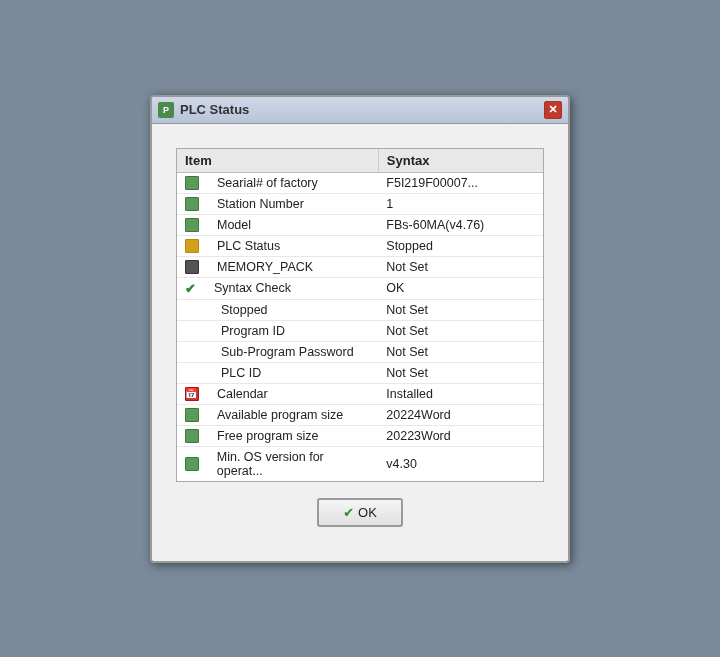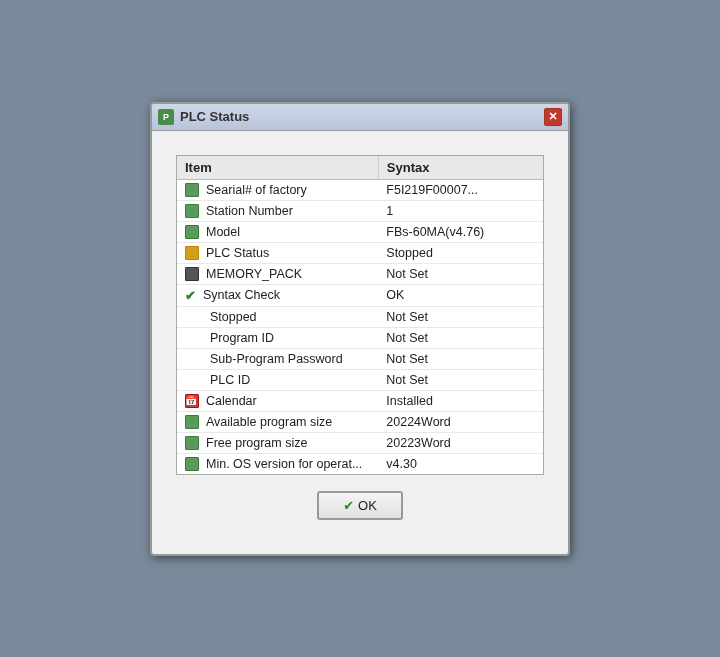--- a/index.html
+++ b/index.html
@@ -129,21 +129,21 @@
     tbody td {
       padding: 3px 8px;
       vertical-align: middle;
       color: #222;
       font-size: 12.5px;
     }
 
     .item-cell {
       display: flex;
       align-items: center;
-      gap: 7px;
+      gap: 18px;
     }
 
     .icon-green-box {
       background: #5a9a5a;
       border: 1px solid #3a7a3a;
       border-radius: 1px;
       width: 14px;
       height: 14px;
     }
 

